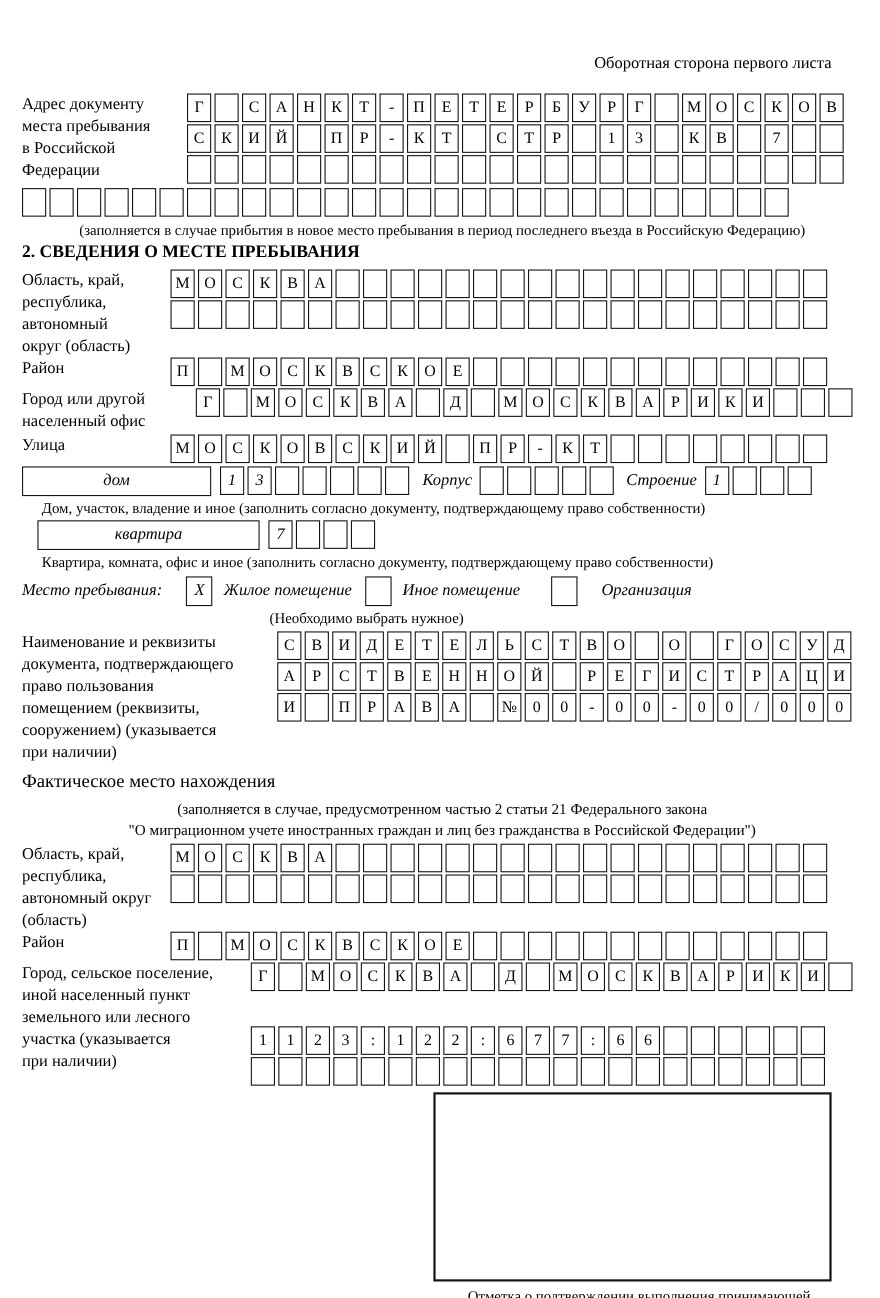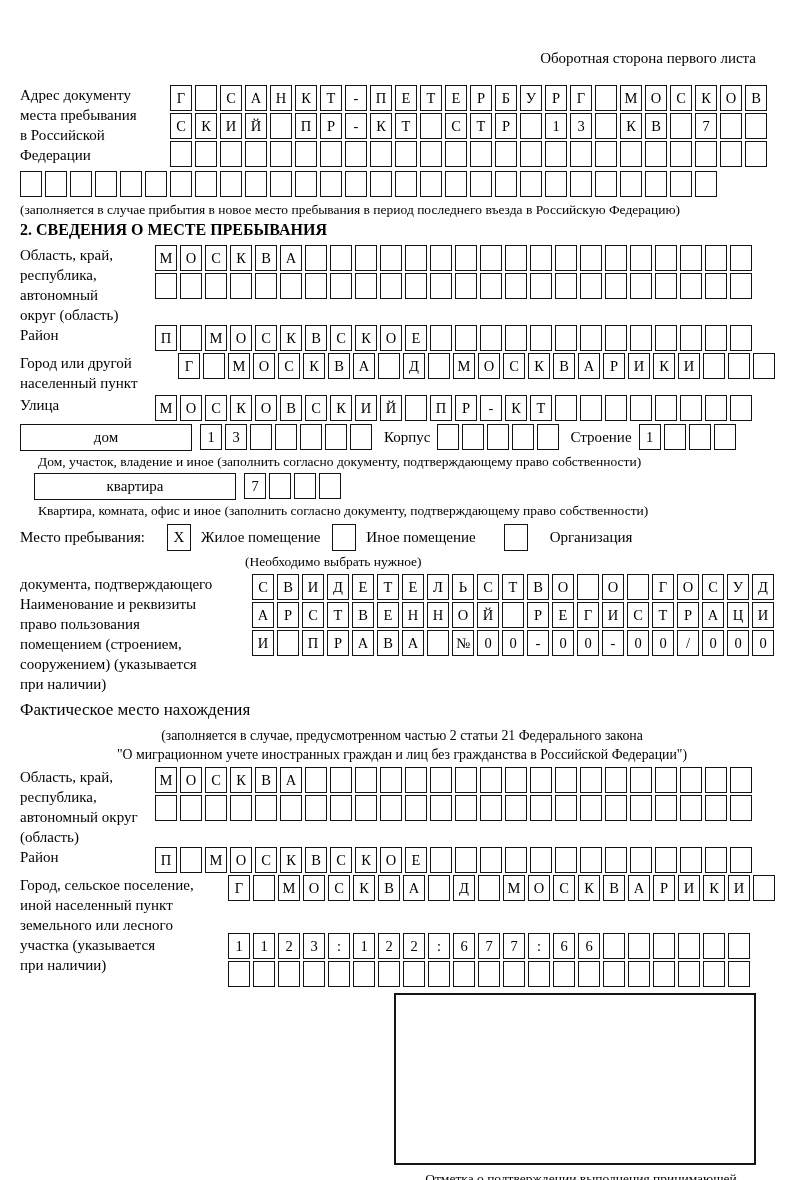--- a/index.html
+++ b/index.html
@@ -20,24 +20,24 @@
   .boxes { display:flex; gap:3px; }
   .cell {
     width:22px; height:26px; box-sizing:border-box; flex-shrink:0;
     border:1.5px solid #141414; background:#fff;
     display:flex; align-items:center; justify-content:center;
     font-size:14.5px;
   }
   .fullrow { margin-top:2px; margin-bottom:4px; }
 
   .note { font-size:13.5px; line-height:17px; }
-  .center { padding-right:12px; }
+  .center { text-align:center; padding-right:12px; }
   .title { text-align:left; font-weight:bold; font-size:16px; margin:3px 0 6px; padding-right:12px; }
 
-  .frow { display:flex; align-items:flex-start; margin-bottom:2px; }
+  .frow { display:flex; align-items:flex-start; margin-bottom:2px;font-style:italic; }
   .bigbox {
     height:27px; box-sizing:border-box; border:1.5px solid #141414;
     display:flex; align-items:center; justify-content:center; font-size:15px; flex-shrink:0;
   }
   .inl-lbl { font-size:15px; line-height:27px; white-space:nowrap; }
   .ml8{margin-left:8px}
   .subnote { margin-left:18px; margin-bottom:3px; }
 
   .chkrow { margin-top:3px; margin-bottom:1px; align-items:center; height:30px; }
   .chklabel { font-size:15px; white-space:nowrap; }
@@ -276,21 +276,21 @@
         <div class="cell"></div>
         <div class="cell"></div>
         <div class="cell"></div>
         <div class="cell"></div>
       </div>
   </div>
 
   <div class="group" style="margin-top:2px;">
     <div class="lbl w158">
       <div>Город или другой</div>
-      <div>населенный пункт</div>
+      <div>населенный офис</div>
     </div>
     <div class="boxes">
         <div class="cell">Г</div>
         <div class="cell"></div>
         <div class="cell">М</div>
         <div class="cell">О</div>
         <div class="cell">С</div>
         <div class="cell">К</div>
         <div class="cell">В</div>
         <div class="cell">А</div>
@@ -389,24 +389,24 @@
     <div class="chklabel" style="margin-left:10px;">Жилое помещение</div>
     <div class="chk" style="margin-left:12px;"></div>
     <div class="chklabel" style="margin-left:10px;">Иное помещение</div>
     <div class="chk" style="margin-left:28px;"></div>
     <div class="chklabel" style="margin-left:22px;">Организация</div>
   </div>
   <div class="note neednote">(Необходимо выбрать нужное)</div>
 
   <div class="group">
     <div class="lbl w232">
+      <div>Наименование и реквизиты</div>
       <div>документа, подтверждающего</div>
-      <div>Наименование и реквизиты</div>
       <div>право пользования</div>
-      <div>помещением (строением,</div>
+      <div>помещением (реквизиты,</div>
       <div>сооружением) (указывается</div>
       <div>при наличии)</div>
     </div>
     <div class="rows">
       <div class="boxes">
           <div class="cell">С</div>
           <div class="cell">В</div>
           <div class="cell">И</div>
           <div class="cell">Д</div>
           <div class="cell">Е</div>

